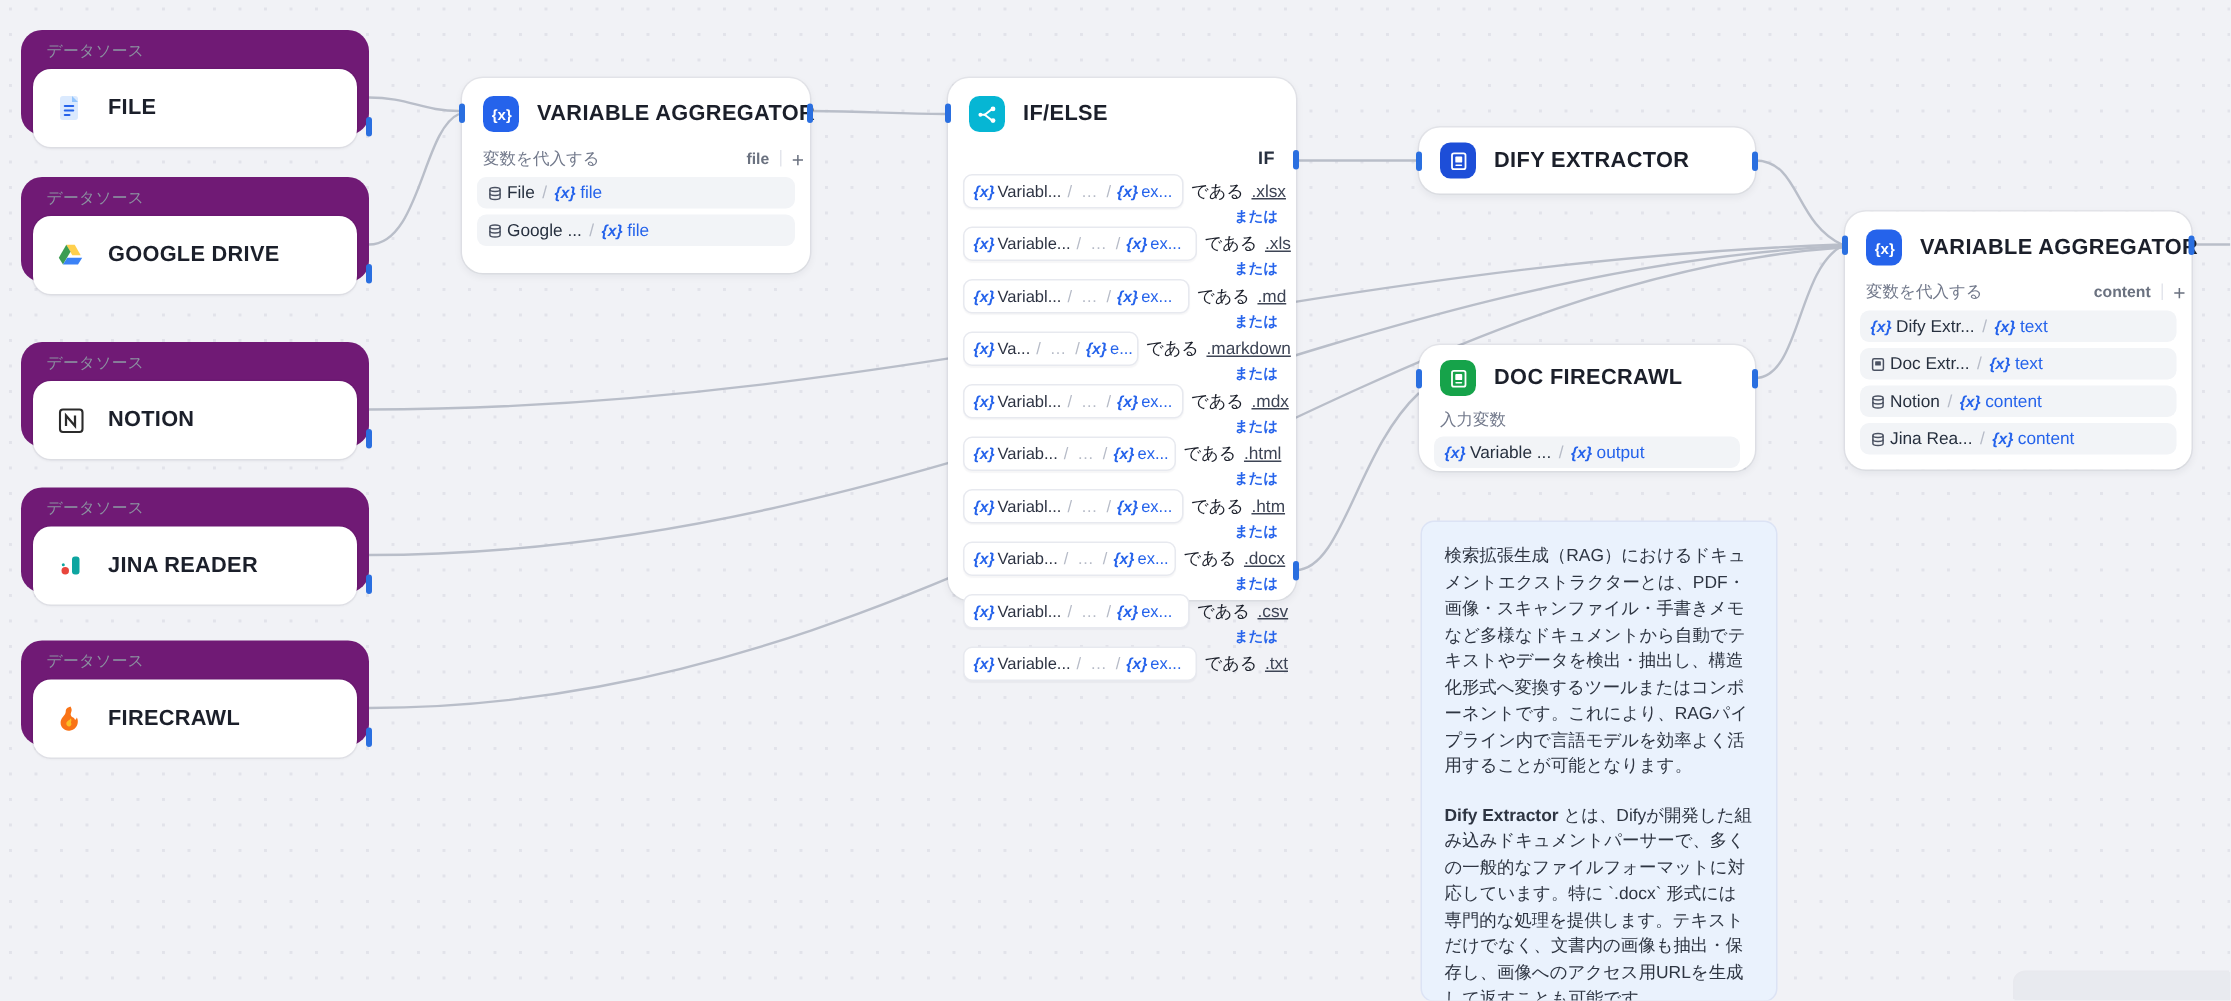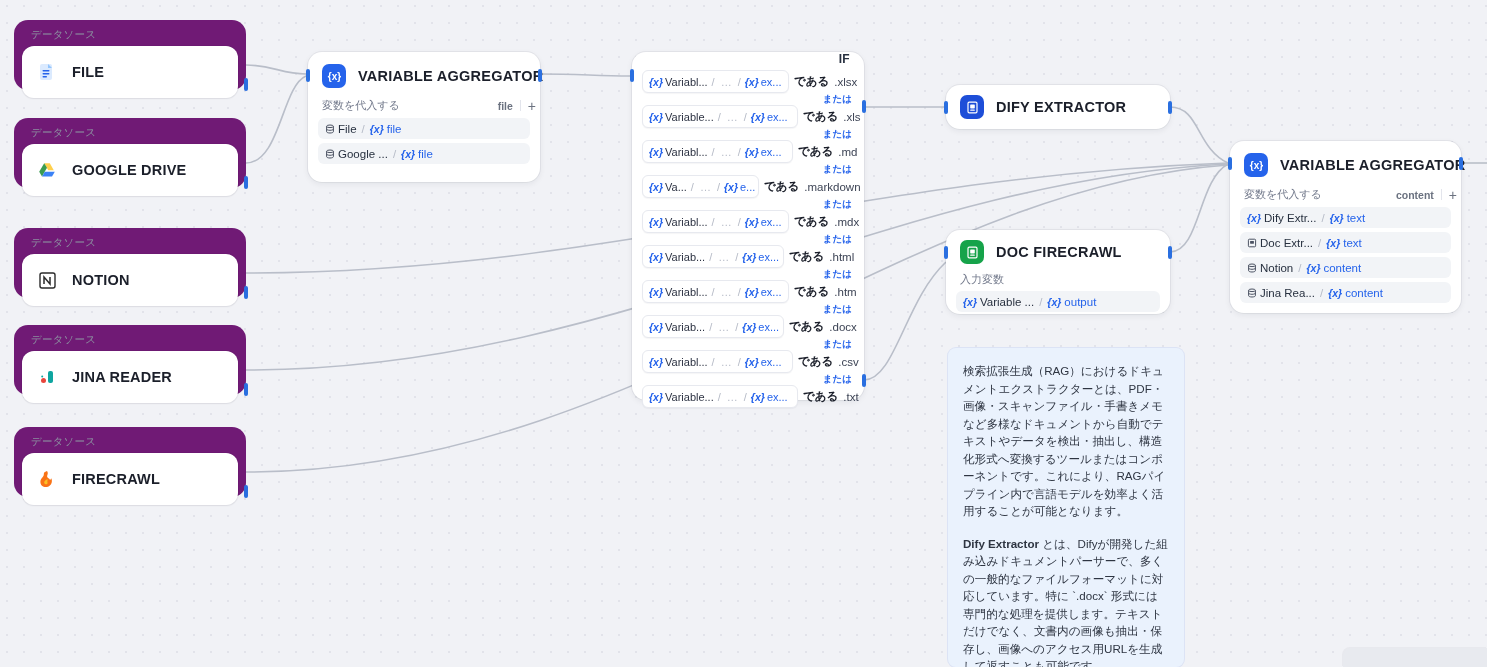--- a/index.html
+++ b/index.html
@@ -85,22 +85,22 @@
   }
   .cond-wrap{padding:0 10px 0 10px;}
   .cond-row{display:flex;align-items:center;gap:5px;margin-bottom:0;}
   .cond-chip{
     background:#fff;border:1px solid #e7e9ef;border-radius:6px;height:21px;
     display:flex;align-items:center;padding:0 6px;gap:2px;
     font-size:11px;color:#2d3343;white-space:nowrap;overflow:hidden;
     box-shadow:0 1px 1px rgba(16,24,40,.04);
     flex:0 0 auto;
   }
-  .cond-op{font-size:11.5px;color:#1b1f2a;font-weight:700;white-space:nowrap;}
-  .cond-val{font-size:11.5px;color:#3d4455;white-space:nowrap;}
+  .cond-op{font-size:11.5px;color:#1b1f2a;font-weight:400;white-space:nowrap;}
+  .cond-val{font-size:11.5px;color:#3d4455;white-space:nowrap;text-decoration:underline;}
   .or-line{
     text-align:right;font-size:9.5px;color:#2563eb;font-weight:600;
     padding-right:2px;line-height:12px;
   }
   .else-label{
     text-align:right;font-size:12px;font-weight:600;color:#27303f;
     padding:6px 14px 12px 14px;letter-spacing:.3px;
   }
 
   
@@ -272,20 +272,35 @@
       <span class="vsep">/</span>
       <span class="vx">{x}</span>
       <span class="vval">file</span>
     </div>
   </div>
   <div class="handle" style="left:-2px;top:17px;"></div>
   <div class="handle" style="left:230px;top:17px;"></div>
 </div>
 
 <div class="node card" style="left:632px;top:52px;width:232px;height:348px;">
+  <div class="card-head">
+    <span class="icon-sq" style="background:#06b6d4;">
+      <svg width="15" height="15" viewBox="0 0 15 15">
+          <g stroke="#fff" stroke-width="1.4" fill="none" stroke-linecap="round">
+            <path d="M2.5 7.5h3"></path>
+            <path d="M5.5 7.5L10 4"></path>
+            <path d="M5.5 7.5L10 11"></path>
+          </g>
+          <circle cx="11" cy="3.6" r="1.6" fill="#fff"></circle>
+          <circle cx="11" cy="11.4" r="1.6" fill="#fff"></circle>
+          <circle cx="2.6" cy="7.5" r="1.3" fill="#fff"></circle>
+        </svg>
+    </span>
+    <span class="card-title">IF/ELSE</span>
+  </div>
   <div class="branch-label">IF</div>
 
   <div class="cond-wrap">
 
     <div class="cond-row" style="justify-content:flex-start;">
       <span class="cond-chip" style="width:133px;">
         <span class="vx">{x}</span>
         <span>Variabl...</span>
         <span class="vsep">/</span>
         <span class="vsep">…</span>

